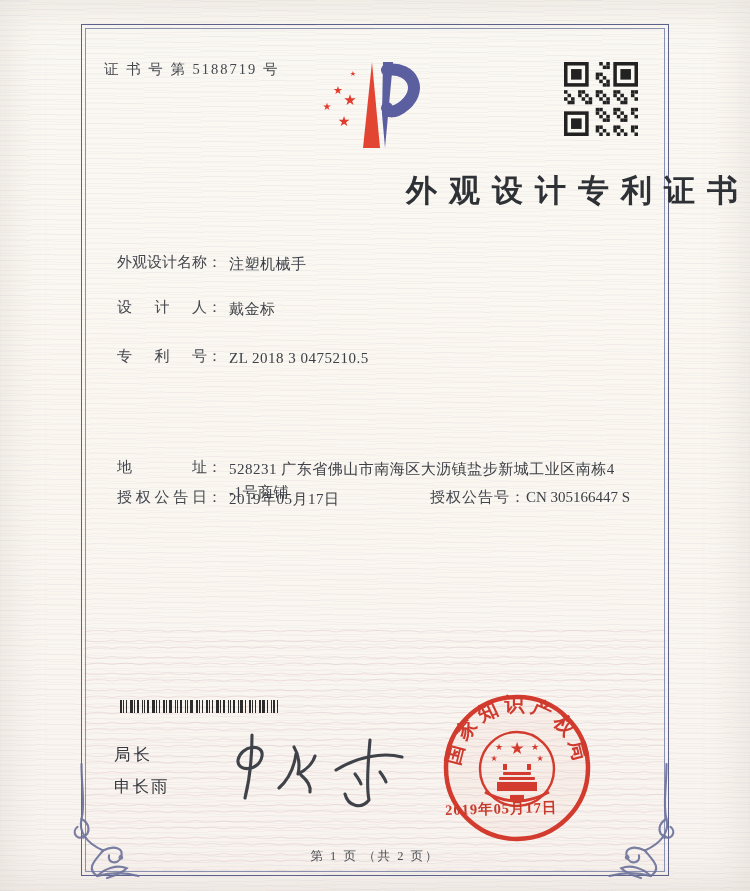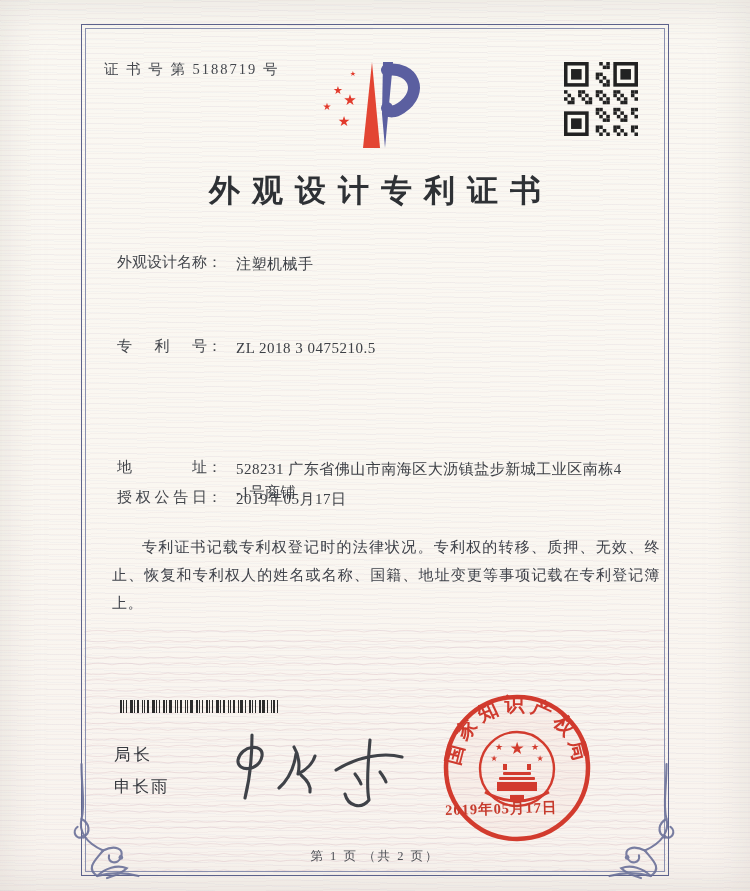--- a/index.html
+++ b/index.html
@@ -25,27 +25,27 @@
   }
   .waves-svg{position:absolute;left:84px;top:628px;pointer-events:none;}
   .flourish{position:absolute;width:118px;height:118px;pointer-events:none;}
   .flourish.left{left:52px;top:762px;}
   .flourish.right{left:578px;top:762px;transform:scaleX(-1);}
 
   .cert-no{position:absolute;left:104px;top:60px;font-size:14.5px;letter-spacing:2px;color:#45484e;}
   .logo{position:absolute;left:313px;top:58px;}
   .qr{position:absolute;left:564px;top:62px;width:74px;height:74px;}
   .title{
-    position:absolute;left:0;top:170px;width:750px;text-align:center;
+    position:absolute;left:0;top:170px;width:750px;text-align:right;
     font-size:31px;font-weight:600;color:#2e3135;letter-spacing:12px;text-indent:12px;
   }
   .field{position:absolute;left:117px;font-size:15px;color:#3d4046;}
   .f-label{display:inline-block;width:90px;text-align:justify;text-align-last:justify;vertical-align:top;color:#43464c;}
   .f-colon{display:inline-block;width:16px;vertical-align:top;color:#43464c;}
-  .f-value{display:inline-block;vertical-align:top;margin-left:13px;white-space:pre-line;max-width:400px;letter-spacing:0.5px;line-height:1.5;}
+  .f-value{display:inline-block;vertical-align:top;margin-left:6px;white-space:pre-line;max-width:400px;letter-spacing:0.5px;line-height:1.5;}
   .pair2{position:absolute;left:313px;top:0;white-space:nowrap;}
   .pair2 .f-label2{letter-spacing:1px;color:#43464c;}
   .paragraphs{position:absolute;left:112px;top:533px;width:548px;}
   .paragraphs p{
     margin:0;font-size:15px;line-height:1.88;color:#3f424a;
     text-indent:2em;text-align:justify;letter-spacing:0.6px;
   }
   .barcode{position:absolute;left:120px;top:700px;height:13px;display:flex;align-items:stretch;}
   .barcode span{display:block;background:#2c2c2c;}
   .signer-title{position:absolute;left:114px;top:744px;font-size:16.5px;color:#36393f;letter-spacing:3px;font-family:"Liberation Sans","DejaVu Sans",sans-serif;}
@@ -234,33 +234,38 @@
         <rect x="1" y="15" width="5" height="5" fill="#faf8f2"></rect>
         <rect x="2" y="16" width="3" height="3" fill="#222"></rect>
       </g>
     </svg>
 
   <div class="title">外观设计专利证书</div>
 
   <div class="field" style="top:253px">
     <span class="f-label">外观设计名称</span><span class="f-colon">：</span><span class="f-value">注塑机械手</span>
   </div>
-  <div class="field" style="top:337px">
+  <div class="field" style="top:298px">
+    <span class="f-label">设计人</span><span class="f-colon">：</span><span class="f-value">戴金标</span>
+  </div>
+  <div class="field" style="top:347px">
     <span class="f-label">专利号</span><span class="f-colon">：</span><span class="f-value">ZL 2018 3 0475210.5</span>
   </div>
   <div class="field" style="top:458px">
     <span class="f-label">地址</span><span class="f-colon">：</span><span class="f-value">528231 广东省佛山市南海区大沥镇盐步新城工业区南栋4
 -1号商铺</span>
   </div>
   <div class="field" style="top:488px;width:545px">
     <span class="f-label">授权公告日</span><span class="f-colon">：</span><span class="f-value">2019年05月17日</span>
+    <span class="pair2">
+      <span class="f-label2">授权公告号</span><span class="f-colon">：</span><span>CN 305166447 S</span>
+    </span>
   </div>
 
   <div class="paragraphs">
-    <p>专利证书记载专利权登记时的法律状况。专利权的转移、质押、无效、终止、恢复和专利权人的姓名或名称、国籍、地址变更等事项记载在专利登记簿上。</p>
   </div>
 
   <div class="barcode" id="barcode">
       <span style="width:2px;margin-right:1px"></span>
       <span style="width:1px;margin-right:2px"></span>
       <span style="width:1px;margin-right:3px"></span>
       <span style="width:3px;margin-right:1px"></span>
       <span style="width:1px;margin-right:2px"></span>
       <span style="width:2px;margin-right:3px"></span>
       <span style="width:1px;margin-right:1px"></span>

